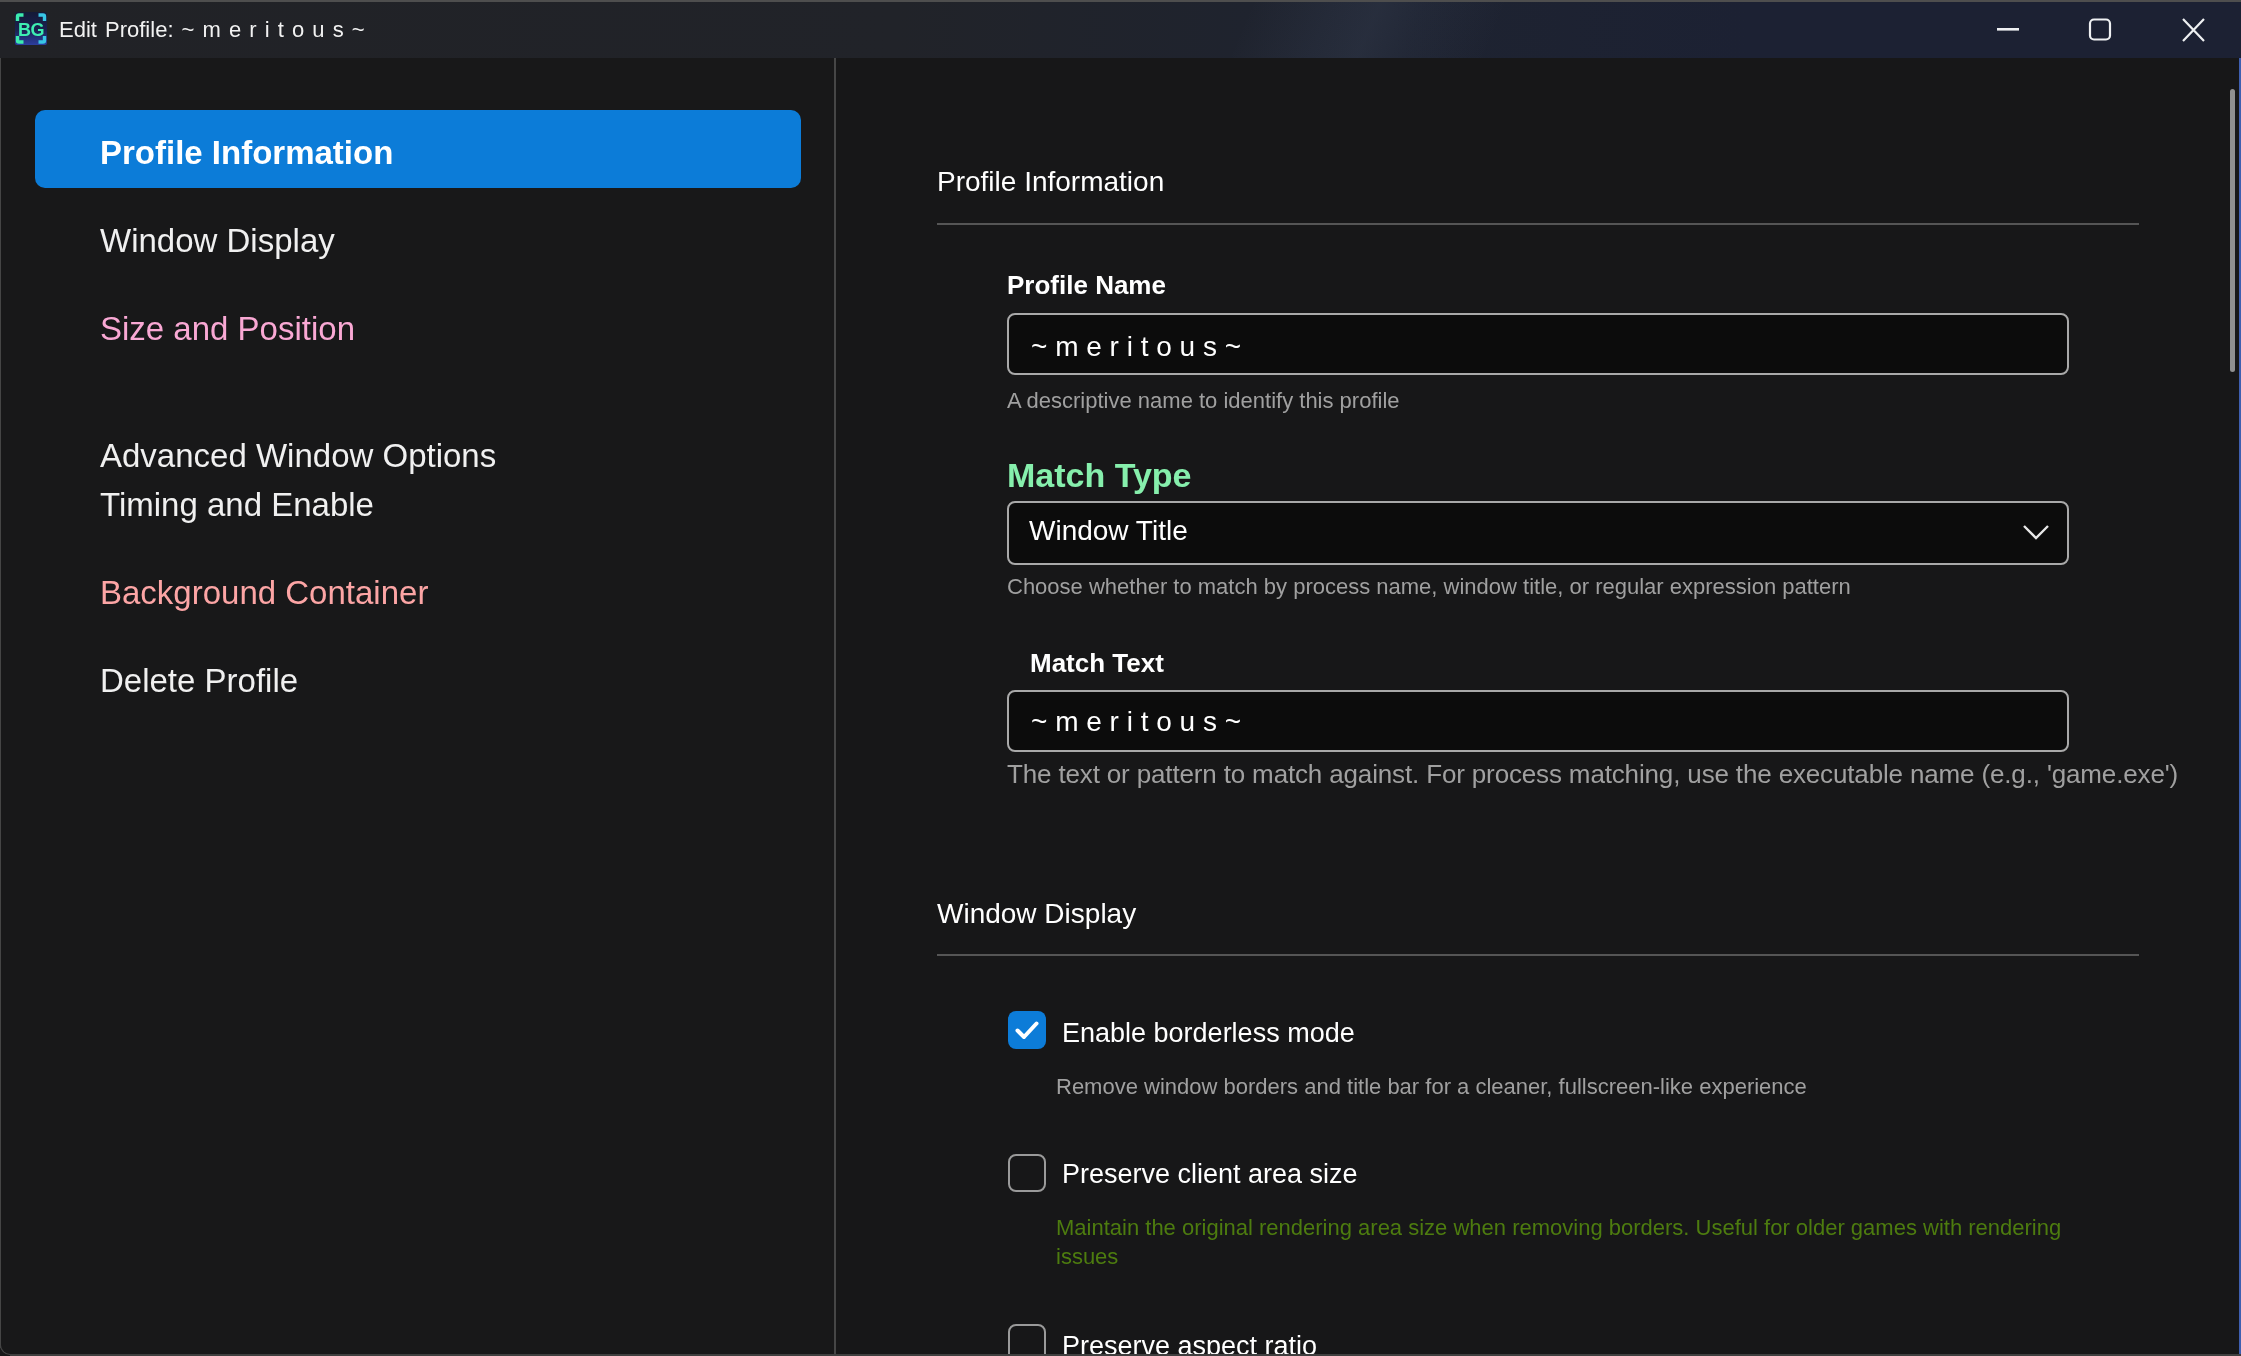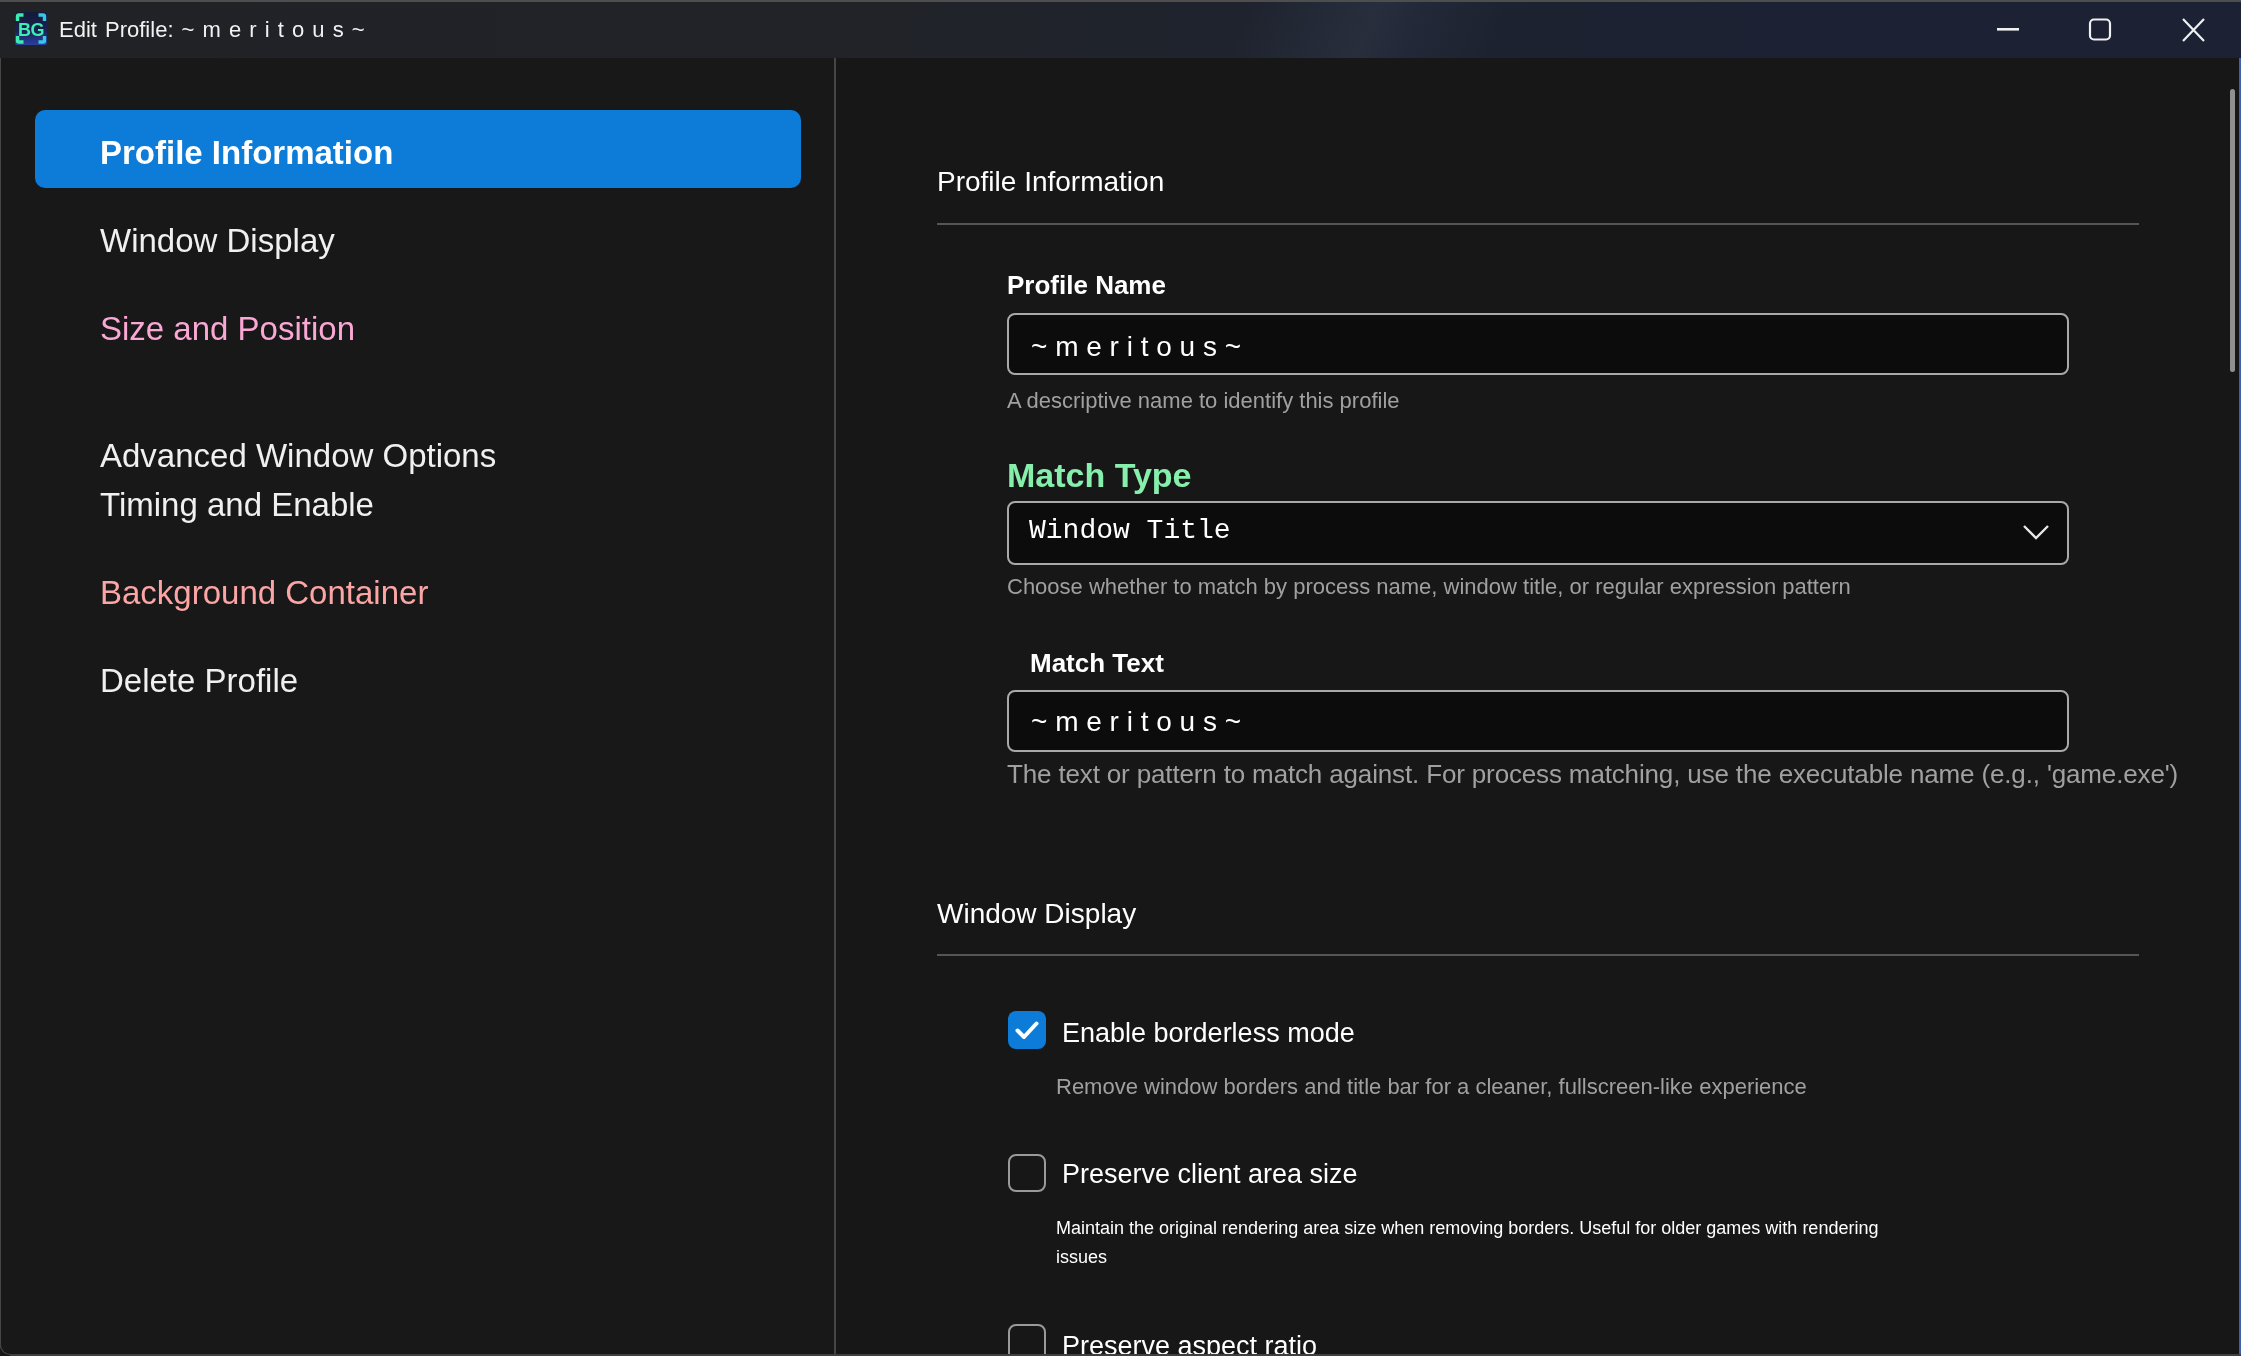--- a/index.html
+++ b/index.html
@@ -54,21 +54,21 @@
 <div class="abs" style="left:937px;top:166.4px;font-size:28px;line-height:32px;color:#ffffff;">Profile Information</div>
 <div class="abs" style="left:937px;top:223px;width:1202px;height:2px;background:#555555;"></div>
 
 <div class="abs" style="left:1007px;top:270px;font-size:26px;line-height:30px;font-weight:bold;color:#ffffff;">Profile Name</div>
 <div class="abs" style="left:1007px;top:313px;width:1062px;height:62px;background:#0c0c0c;border:2px solid #a9a9a9;border-radius:8px;"></div>
 <div class="abs" style="left:1031px;top:331px;font-size:28px;line-height:32px;color:#ffffff;">~ m e r i t o u s ~</div>
 <div class="abs" style="left:1007px;top:387px;font-size:22px;line-height:28px;color:#a0a0a0;">A descriptive name to identify this profile</div>
 
 <div class="abs" style="left:1007px;top:459.5px;font-size:34px;line-height:30px;font-weight:bold;color:#86efac;">Match Type</div>
 <div class="abs" style="left:1007px;top:501px;width:1062px;height:64px;background:#0c0c0c;border:2px solid #a9a9a9;border-radius:8px;"></div>
-<div class="abs" style="left:1029px;top:514.5px;font-size:28px;line-height:32px;color:#ffffff;font-family:Liberation Mono, monospace;">Window Title</div>
+<div class="abs" style="left:1029px;top:514.5px;font-size:28px;line-height:32px;color:#ffffff;">Window Title</div>
 <svg class="abs" style="left:2022px;top:524px" width="28" height="18" viewBox="0 0 28 18">
   <path d="M2 2 L14 14 L26 2" fill="none" stroke="#e8e8e8" stroke-width="2.4"></path>
 </svg>
 <div class="abs" style="left:1007px;top:572.5px;font-size:22px;line-height:28px;color:#a0a0a0;">Choose whether to match by process name, window title, or regular expression pattern</div>
 
 <div class="abs" style="left:1007px;top:648px;font-size:26px;line-height:30px;font-weight:bold;color:#ffffff;margin-left:23px;">Match Text</div>
 <div class="abs" style="left:1007px;top:690px;width:1062px;height:62px;background:#0c0c0c;border:2px solid #a9a9a9;border-radius:8px;"></div>
 <div class="abs" style="left:1031px;top:706px;font-size:28px;line-height:32px;color:#ffffff;">~ m e r i t o u s ~</div>
 <div class="abs" style="left:1007px;top:759.5px;font-size:26px;line-height:28px;letter-spacing:-0.15px;color:#a0a0a0;text-align:center;">The text or pattern to match against. For process matching, use the executable name (e.g., 'game.exe')</div>
 
@@ -77,21 +77,21 @@
 
 <div class="abs" style="left:1008px;top:1011px;width:38px;height:38px;background:#0c7cd8;border-radius:8px;"></div>
 <svg class="abs" style="left:1008px;top:1011px" width="38" height="38" viewBox="0 0 38 38">
   <path d="M9.5 19.5 L16 26 L28.5 12.5" fill="none" stroke="#ffffff" stroke-width="4" stroke-linecap="round" stroke-linejoin="round"></path>
 </svg>
 <div class="abs" style="left:1062px;top:1018px;font-size:27px;line-height:31px;color:#ffffff;">Enable borderless mode</div>
 <div class="abs" style="left:1056px;top:1072.5px;font-size:22px;line-height:28px;color:#a0a0a0;">Remove window borders and title bar for a cleaner, fullscreen-like experience</div>
 
 <div class="abs" style="left:1008px;top:1154px;width:38px;height:38px;background:transparent;border:2px solid #9a9a9a;border-radius:8px;"></div>
 <div class="abs" style="left:1062px;top:1159px;font-size:27px;line-height:31px;color:#ffffff;">Preserve client area size</div>
-<div class="abs" style="left:1056px;top:1214px;font-size:18px;line-height:28.5px;color:#ffffff;">Maintain the original rendering area size when removing borders. Useful for older games with rendering<br>issues</div>
+<div class="abs" style="left:1056px;top:1214px;font-size:22px;line-height:28.5px;color:#4d7c0f;">Maintain the original rendering area size when removing borders. Useful for older games with rendering<br>issues</div>
 
 <div class="abs" style="left:1008px;top:1324px;width:38px;height:38px;background:transparent;border:2px solid #9a9a9a;border-radius:8px;"></div>
 <div class="abs" style="left:1062px;top:1331px;font-size:27px;line-height:31px;color:#ffffff;">Preserve aspect ratio</div>
 
 <div class="abs" style="left:2230px;top:89px;width:5px;height:283px;background:#909090;border-radius:2.5px;"></div>
 
 <div class="abs" style="left:2239px;top:58px;width:2px;height:1298px;background:#3f5fb0;"></div>
 
 <div class="abs" style="left:0;top:58px;width:1px;height:1290px;background:#454545;"></div>
 <div class="abs" style="left:0;top:1340px;width:18px;height:15px;border-left:1px solid #454545;border-bottom:1px solid #454545;border-bottom-left-radius:10px;"></div>

